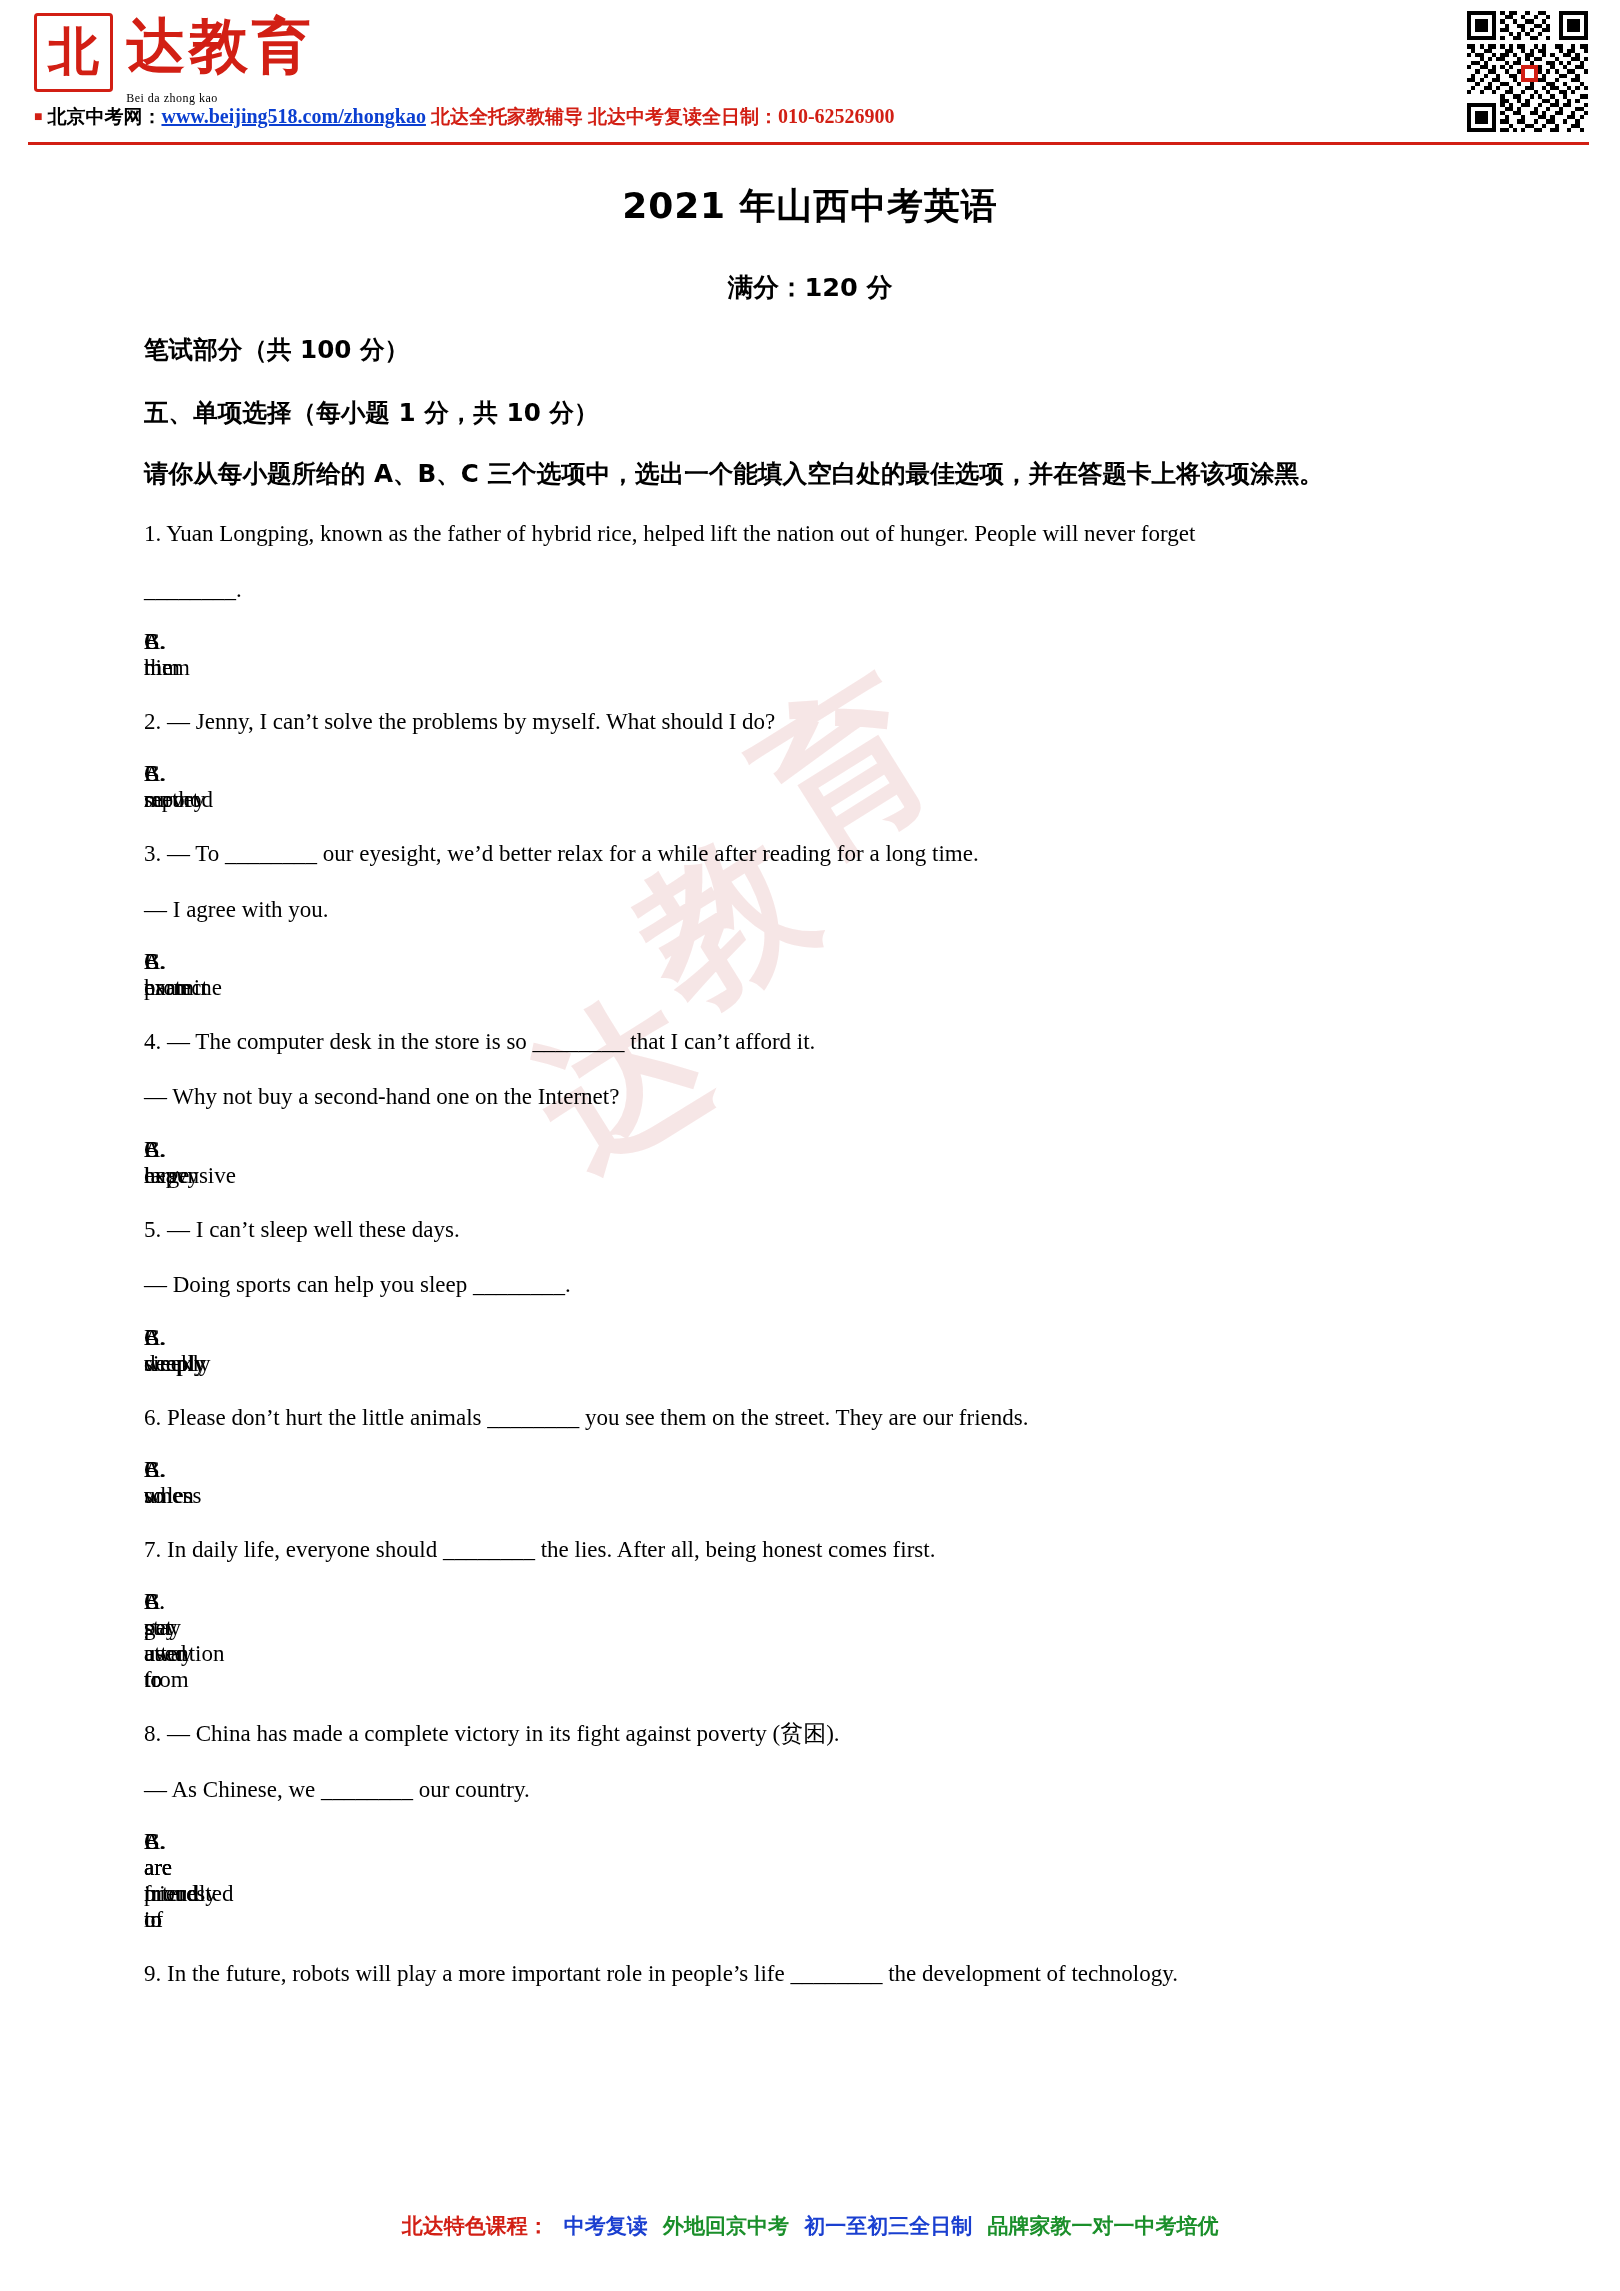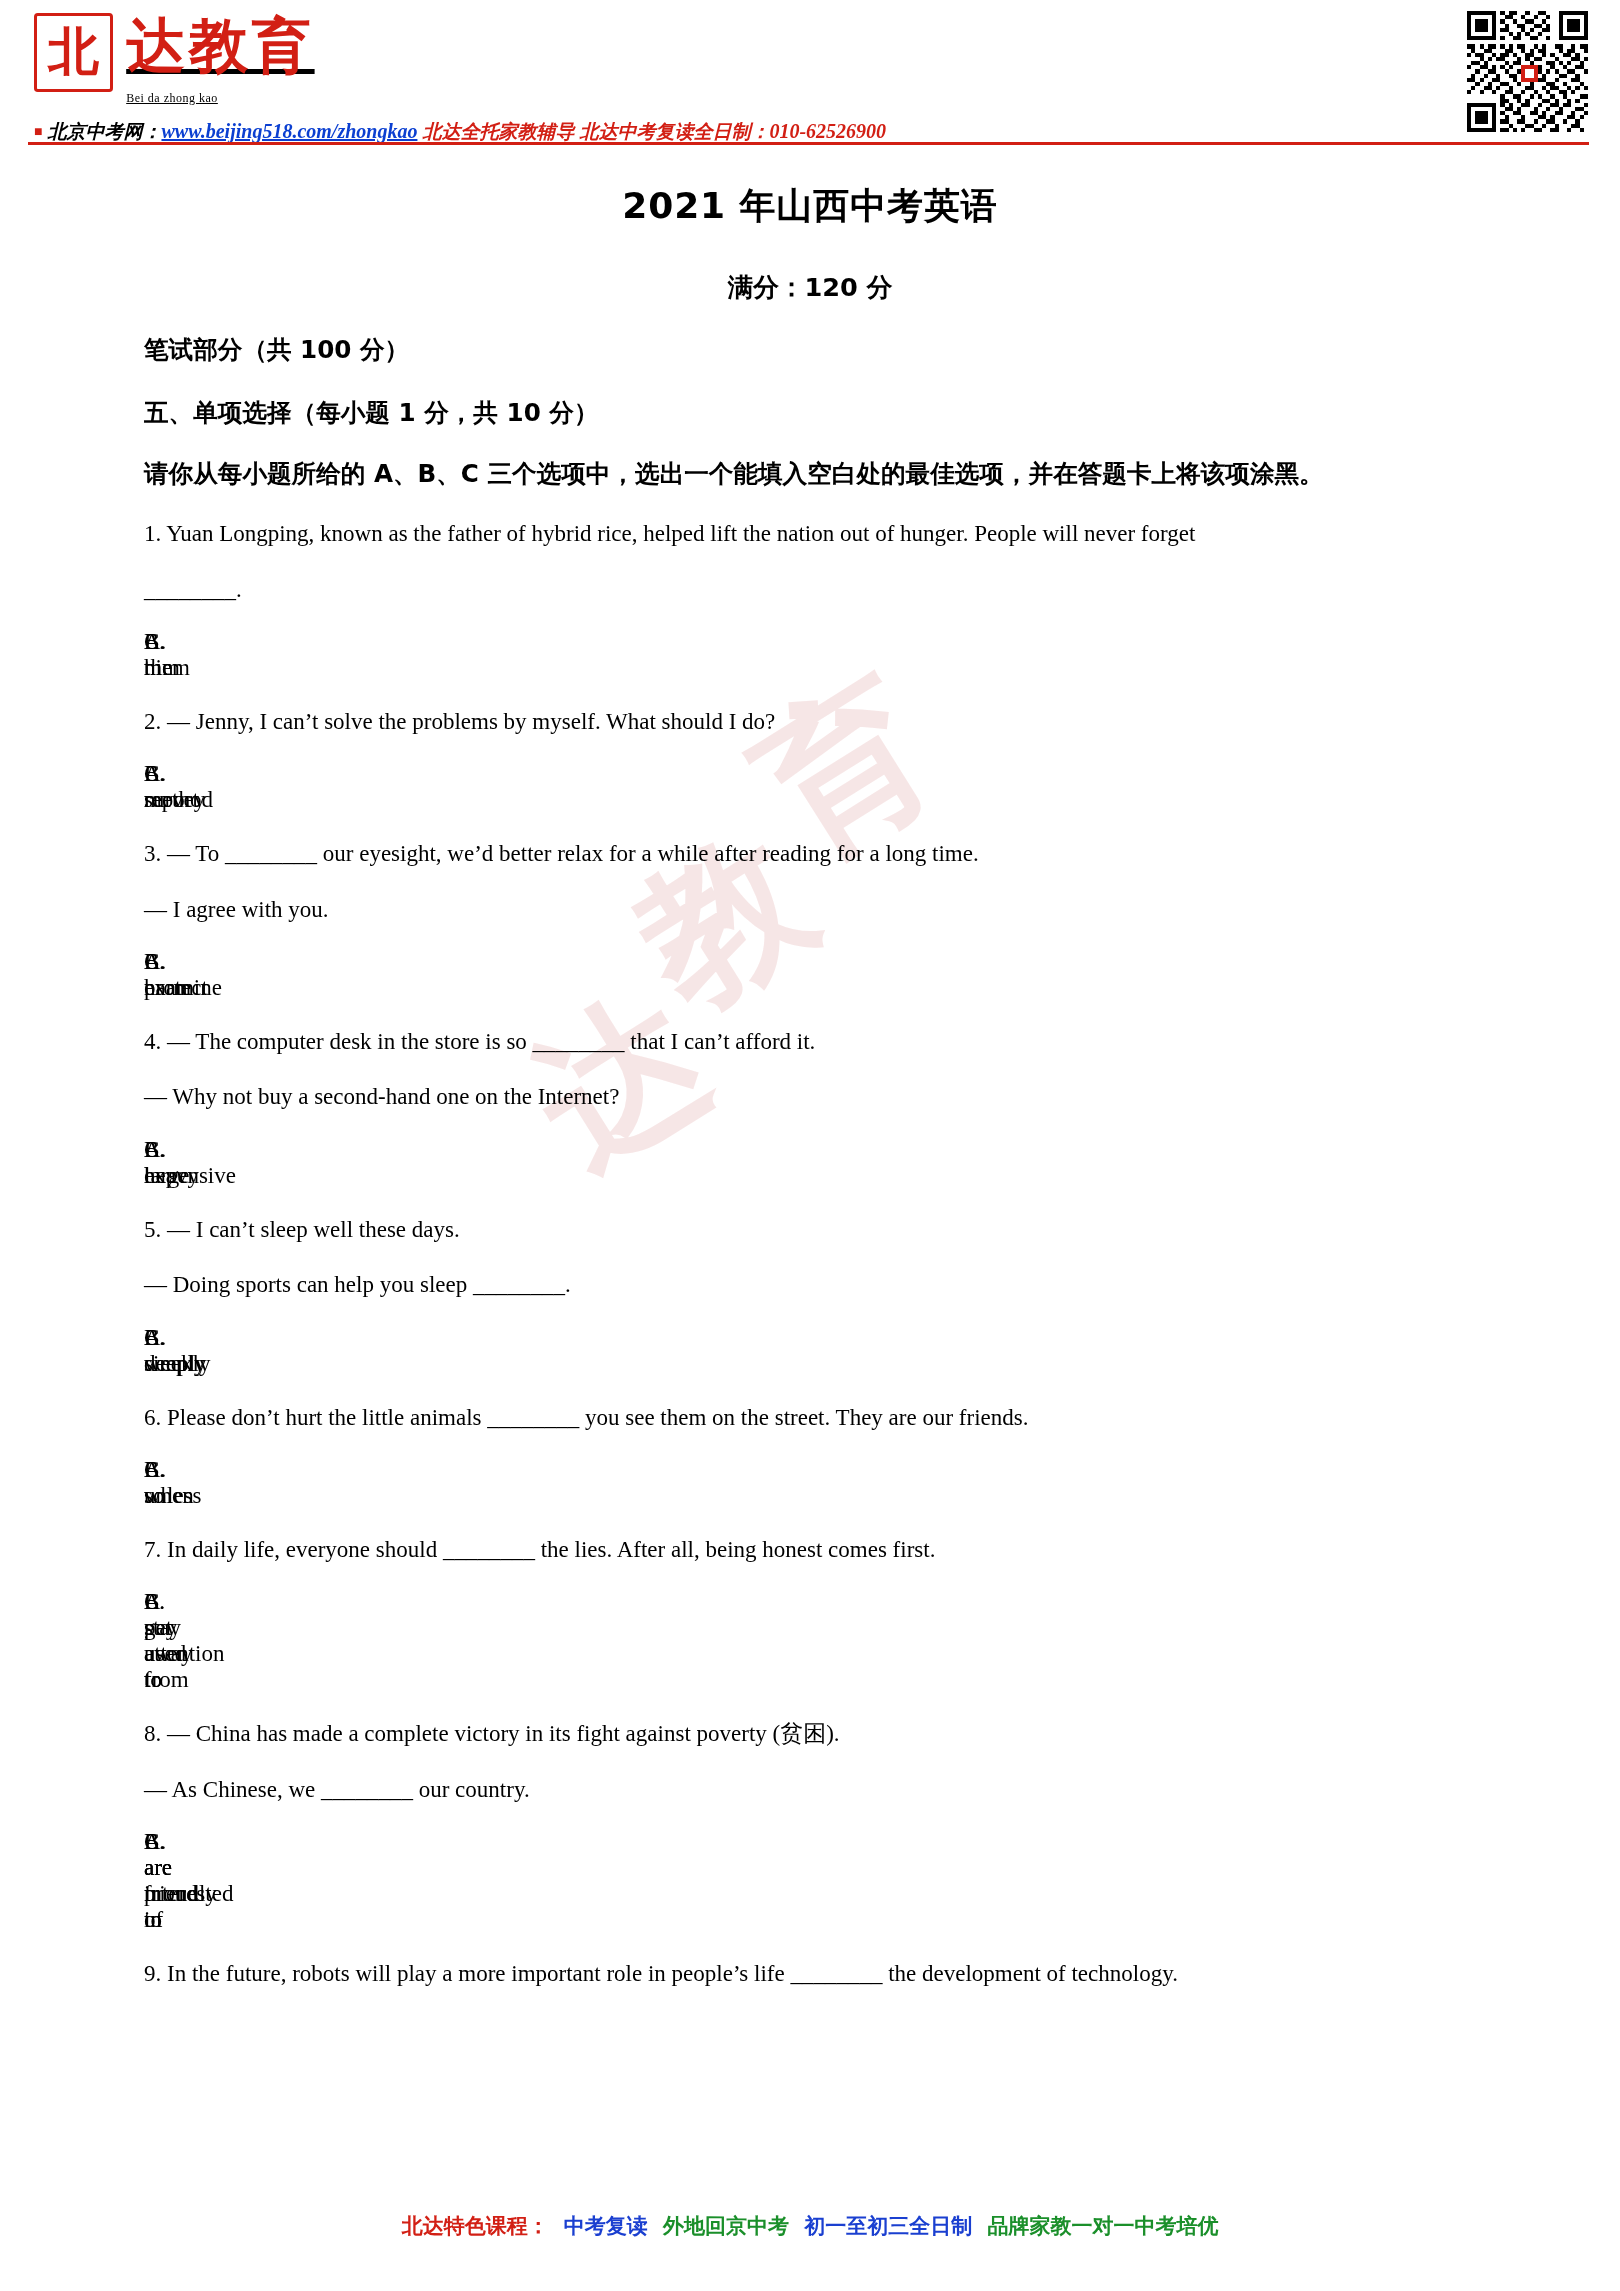--- a/index.html
+++ b/index.html
@@ -45,45 +45,43 @@
     font-family: "DejaVu Sans", sans-serif;
     font-weight: bold;
     font-size: 51px;
     line-height: 72px;
     text-align: center;
     box-sizing: border-box;
     border-radius: 3.8px;
   }
   .logo-text {
     margin-left: 13.2px;
-    text-decoration: underline;
   }
   .logo-cn {
     color: #d21f14;
     font-family: "DejaVu Sans", sans-serif;
     font-weight: bold;
     font-size: 59px;
     line-height: 66px;
     letter-spacing: 3.8px;
   }
   .logo-en {
     color: #000000;
     font-family: "Liberation Serif", serif;
     font-size: 12px;
     margin-top: 11.4px;
     letter-spacing: 0.5px;
   }
   .header-line {
     position: absolute;
     left: 34px;
-    top: 119px;
+    top: 104px;
     width: 1391px;
     font-size: 20px;
     white-space: nowrap;
-    font-style: italic;
   }
   .header-line .sq {
     color: #d21f14;
     font-size: 14px;
     vertical-align: 1.9px;
   }
   .header-line .cn {
     font-family: "DejaVu Sans", sans-serif;
     font-weight: bold;
     font-size: 19px;

